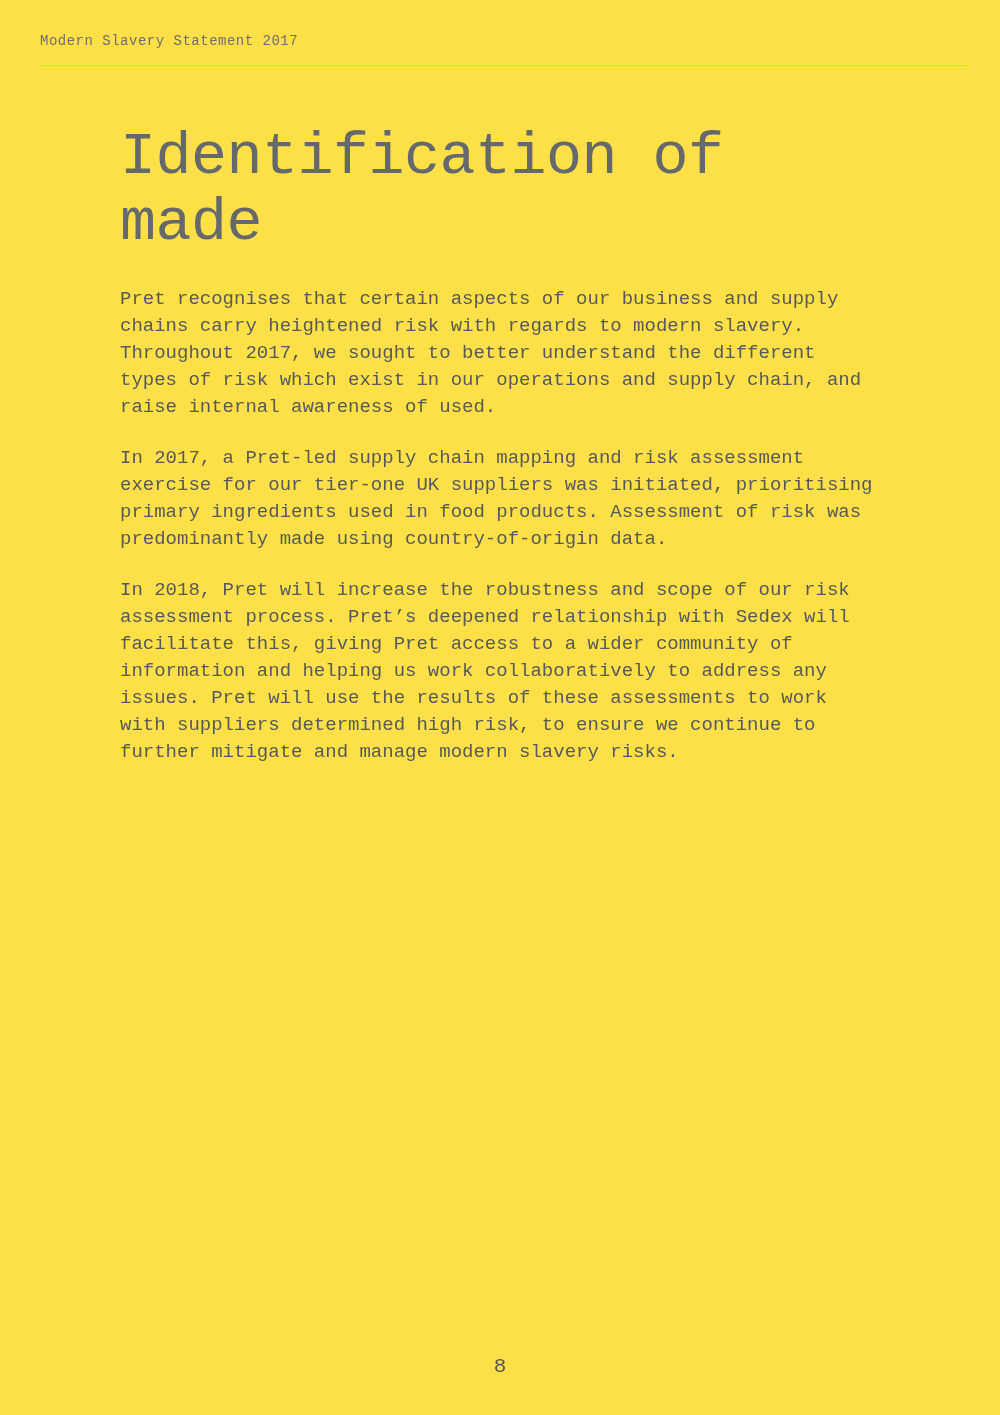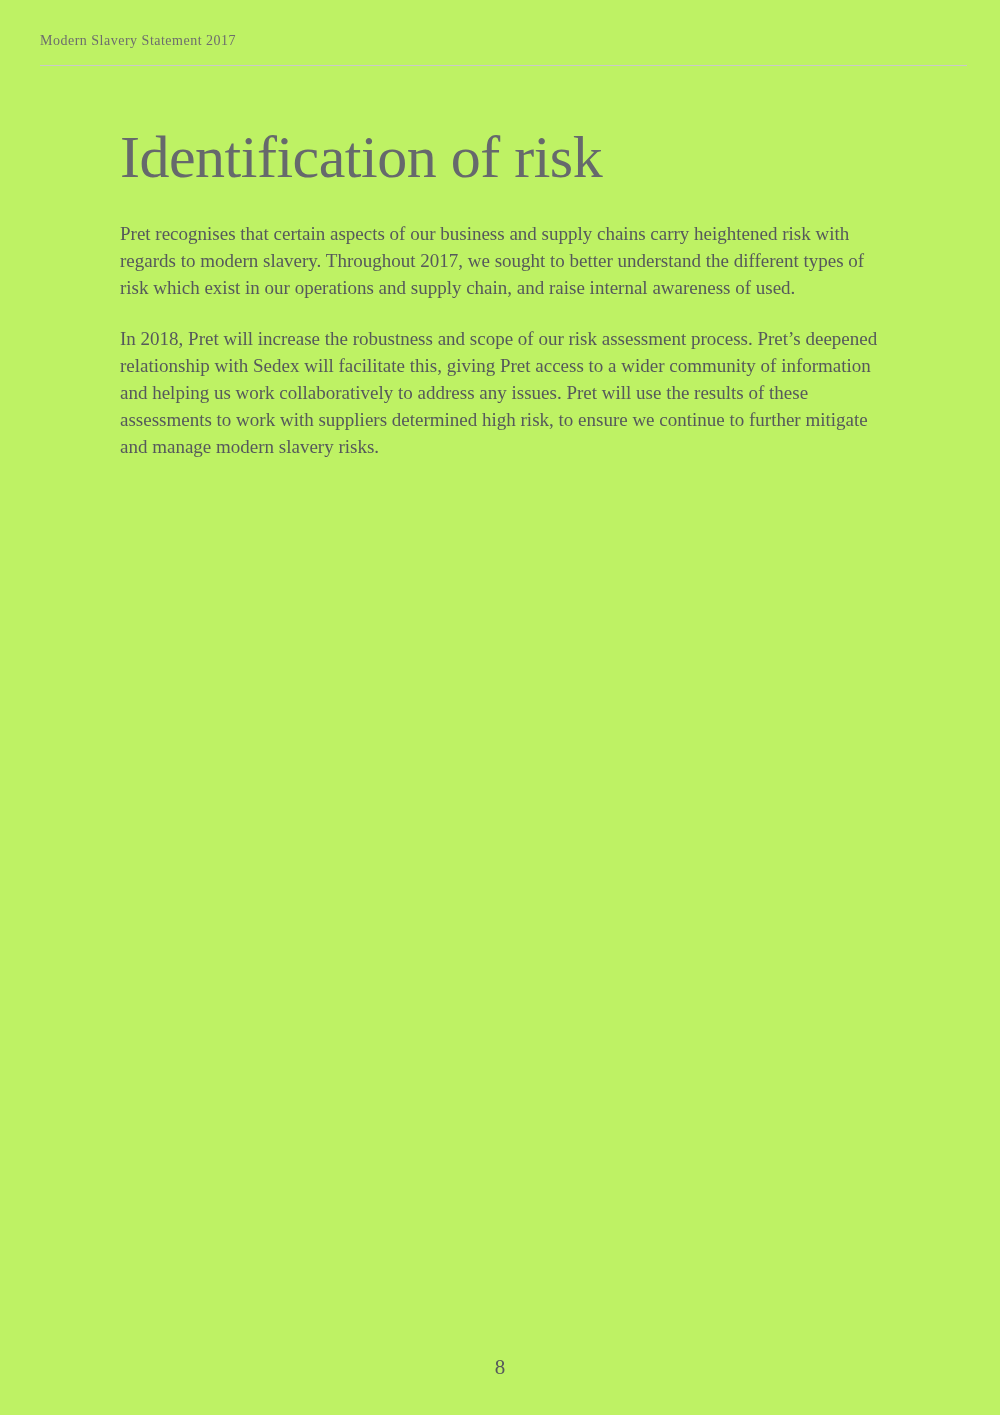--- a/index.html
+++ b/index.html
@@ -4,22 +4,22 @@
 <style>
   html, body {
     margin: 0;
     padding: 0;
     background: #ffffff;
   }
   .page {
     position: relative;
     width: 1000px;
     height: 1415px;
-    background: #bef264;
-    font-family: Liberation Serif, serif;
+    background: #fde047;
+    font-family: Liberation Mono, monospace;
     overflow: hidden;
   }
   .doc-header {
     position: absolute;
     left: 40px;
     top: 33px;
     font-size: 14px;
     letter-spacing: 0.5px;
     color: #6d6d6d;
     white-space: nowrap;
@@ -66,23 +66,24 @@
 </head>
 <body>
 
 <div class="page">
 
   <div class="doc-header">Modern Slavery Statement 2017</div>
 
   <div class="header-rule"></div>
 
   <div class="content">
-    <h1 class="page-title">Identification of risk</h1>
+    <h1 class="page-title">Identification of made</h1>
 
     <p class="body-paragraph">Pret recognises that certain aspects of our business and supply chains carry heightened risk with regards to modern slavery. Throughout 2017, we sought to better understand the different types of risk which exist in our operations and supply chain, and raise internal awareness of used.</p>
 
+    <p class="body-paragraph">In 2017, a Pret-led supply chain mapping and risk assessment exercise for our tier-one UK suppliers was initiated, prioritising primary ingredients used in food products. Assessment of risk was predominantly made using country-of-origin data.</p>
 
     <p class="body-paragraph">In 2018, Pret will increase the robustness and scope of our risk assessment process. Pret’s deepened relationship with Sedex will facilitate this, giving Pret access to a wider community of information and helping us work collaboratively to address any issues. Pret will use the results of these assessments to work with suppliers determined high risk, to ensure we continue to further mitigate and manage modern slavery risks.</p>
   </div>
 
   <div class="page-number">8</div>
 
 </div>
 
 </body></html>

